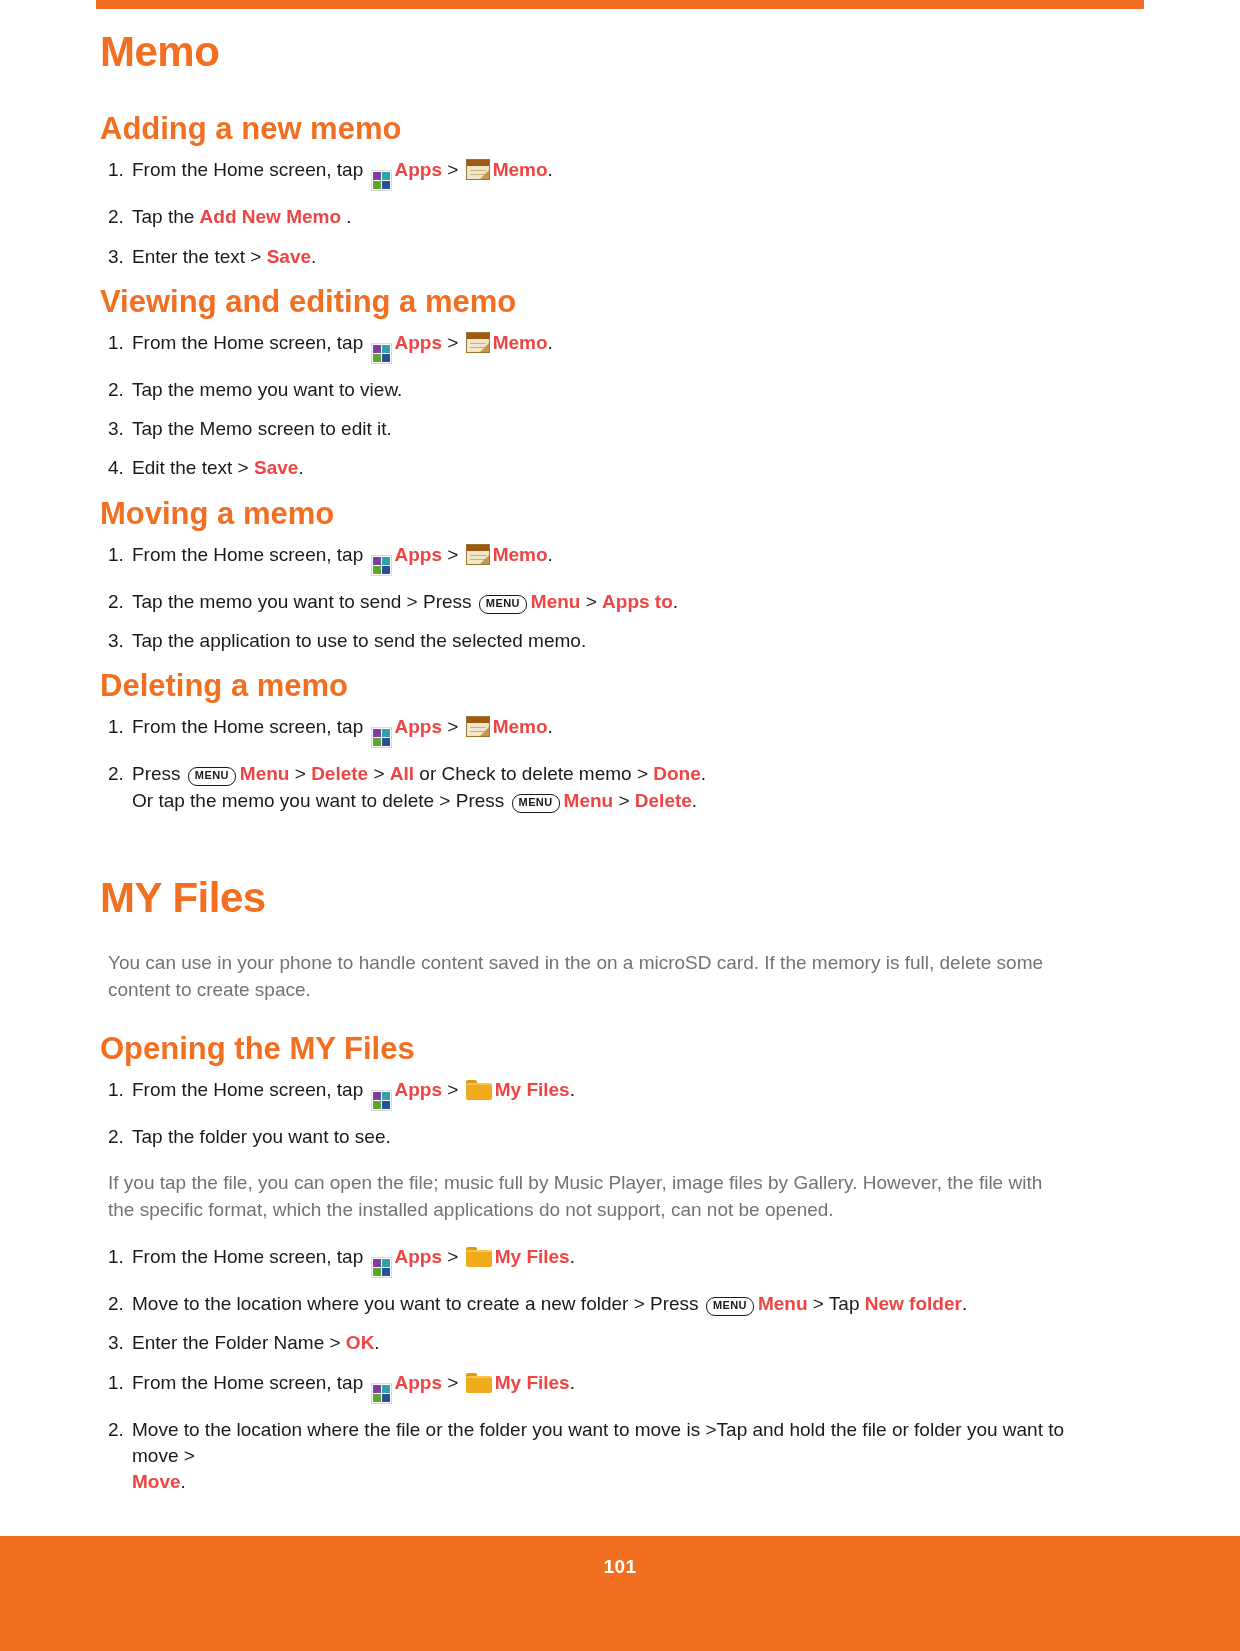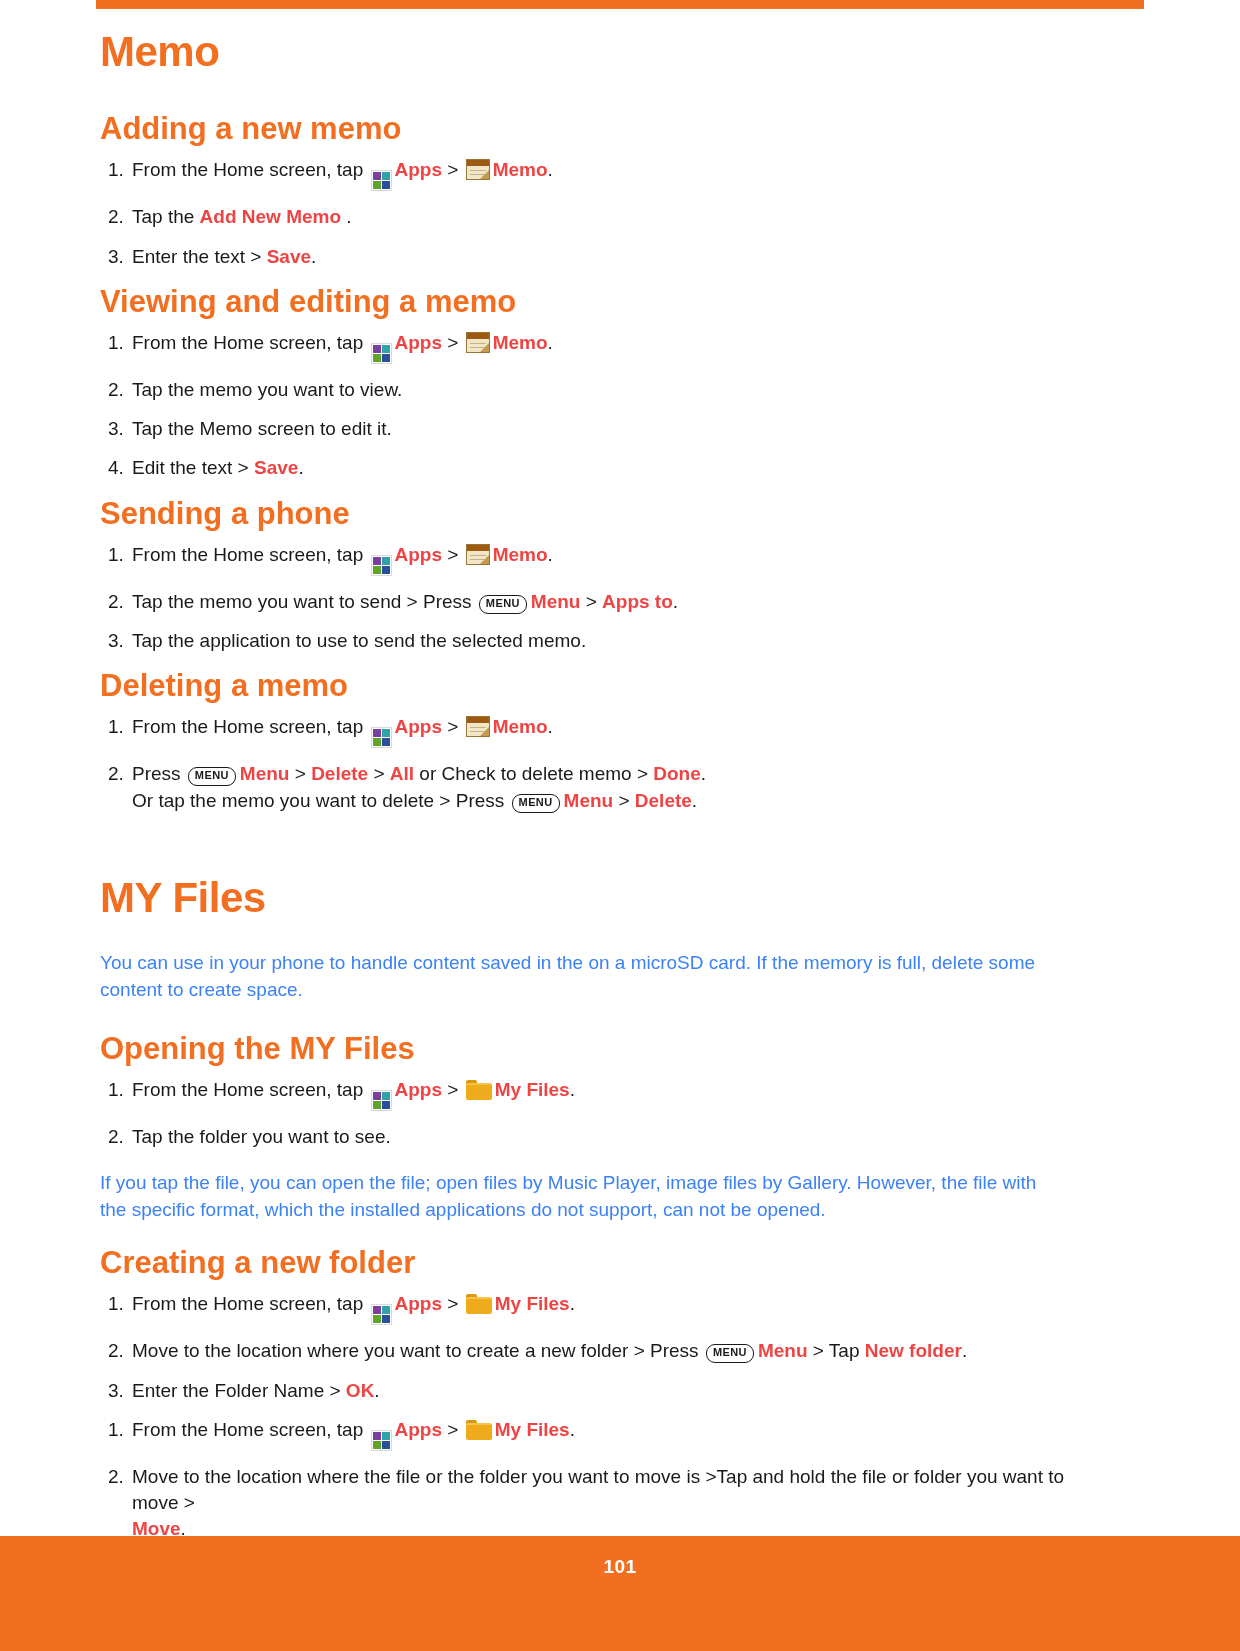--- a/index.html
+++ b/index.html
@@ -77,22 +77,22 @@
     color: #f26f21;
     margin: 0 0 10px 0;
     line-height: 1.2;
   }
   h2.section-head.gap {
   }
 
   .para {
     font-size: 19px;
     line-height: 1.42;
-    color: #3b82f6;
-    margin: 0 0 20px 0;
+    color: #737373;
+    margin: 0 0 20px 8px;
   }
   .para.tight {
     margin-bottom: 26px;
   }
 
   ol.steps {
     list-style: none;
     margin: 0 0 0 0;
     padding: 0;
   }
@@ -266,21 +266,21 @@
     <li>
       <span class="num">3.</span>
       <span>Tap the Memo screen to edit it.</span>
     </li>
     <li>
       <span class="num">4.</span>
       <span>Edit the text &gt; </span><span class="hl">Save</span><span>.</span>
     </li>
   </ol>
 
-  <h2 class="section-head gap">Sending a phone</h2>
+  <h2 class="section-head gap">Moving a memo</h2>
   <ol class="steps">
     <li>
       <span class="num">1.</span>
       <span>From the Home screen, tap </span><span class="icon icon-apps">
           <i></i>
           <i></i>
           <i></i>
           <i></i>
         </span><span class="hl">Apps</span><span class="gt"> &gt; </span><span class="icon icon-memo"><span class="bar"></span><span class="ln a"></span><span class="ln b"></span><span class="fold"></span></span><span class="hl">Memo</span><span>.</span>
     </li>
@@ -326,23 +326,22 @@
           <i></i>
           <i></i>
         </span><span class="hl">Apps</span><span class="gt"> &gt; </span><span class="icon icon-folder"><span class="tab"></span><span class="body"></span></span><span class="hl">My Files</span><span>.</span>
     </li>
     <li>
       <span class="num">2.</span>
       <span>Tap the folder you want to see.</span>
     </li>
   </ol>
 
-  <p class="para" style="margin-top:20px;">If you tap the file, you can open the file; open files by Music Player, image files by Gallery. However, the file with the specific format, which the installed applications do not support, can not be opened.</p>
-
-  <h2 class="section-head gap">Creating a new folder</h2>
+  <p class="para" style="margin-top:20px;">If you tap the file, you can open the file; music full by Music Player, image files by Gallery. However, the file with the specific format, which the installed applications do not support, can not be opened.</p>
+
   <ol class="steps">
     <li>
       <span class="num">1.</span>
       <span>From the Home screen, tap </span><span class="icon icon-apps">
           <i></i>
           <i></i>
           <i></i>
           <i></i>
         </span><span class="hl">Apps</span><span class="gt"> &gt; </span><span class="icon icon-folder"><span class="tab"></span><span class="body"></span></span><span class="hl">My Files</span><span>.</span>
     </li>

